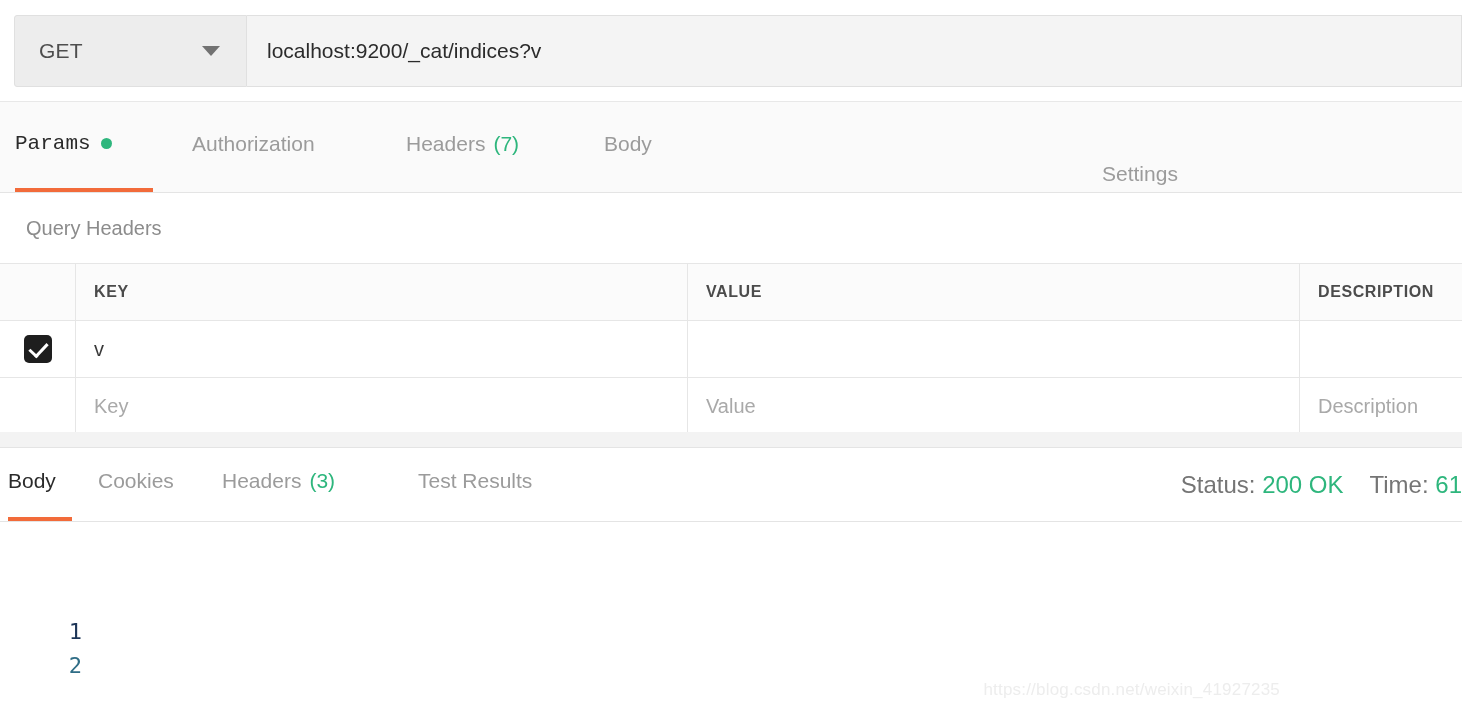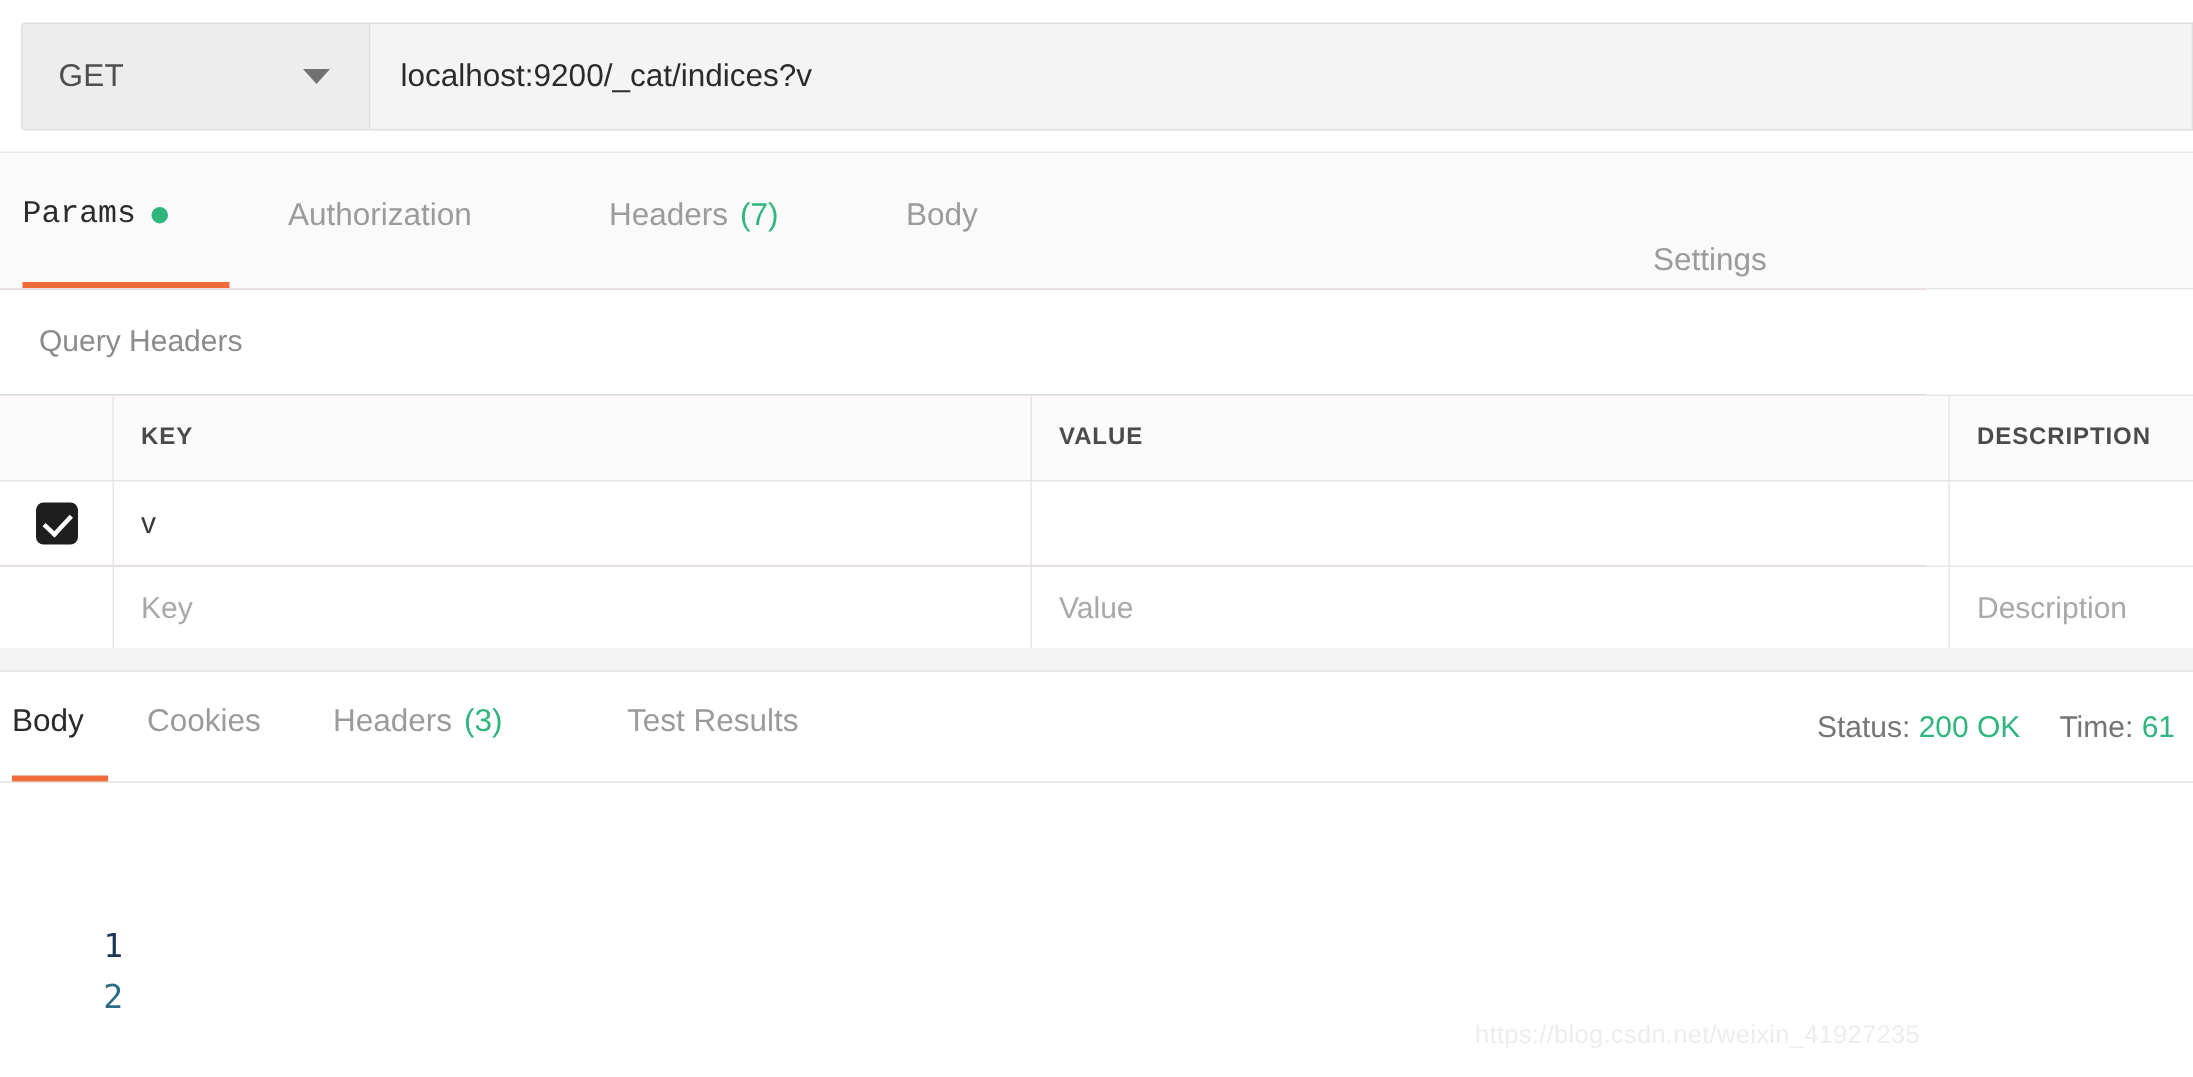--- a/index.html
+++ b/index.html
@@ -225,25 +225,25 @@
   .stab.active { color: #2b2b2b; }
   .stab.active::after {
     content: "";
     position: absolute;
     left: 0; right: 0; bottom: 0;
     height: 4px;
     background: #f26b3a;
   }
   .meta {
     position: absolute;
-    right: 12px; top: 0;
+    right: 0; top: 0;
     height: 74px;
     display: flex;
     align-items: center;
-    font-size: 20px;
+    font-size: 24px;
     color: #757575;
     white-space: nowrap;
   }
   .meta .seg { margin-right: 26px; }
   .meta .seg:last-child { margin-right: 0; }
   .meta .v { color: #2eb67d; }
 
   
   .btoolbar {
     position: absolute;

